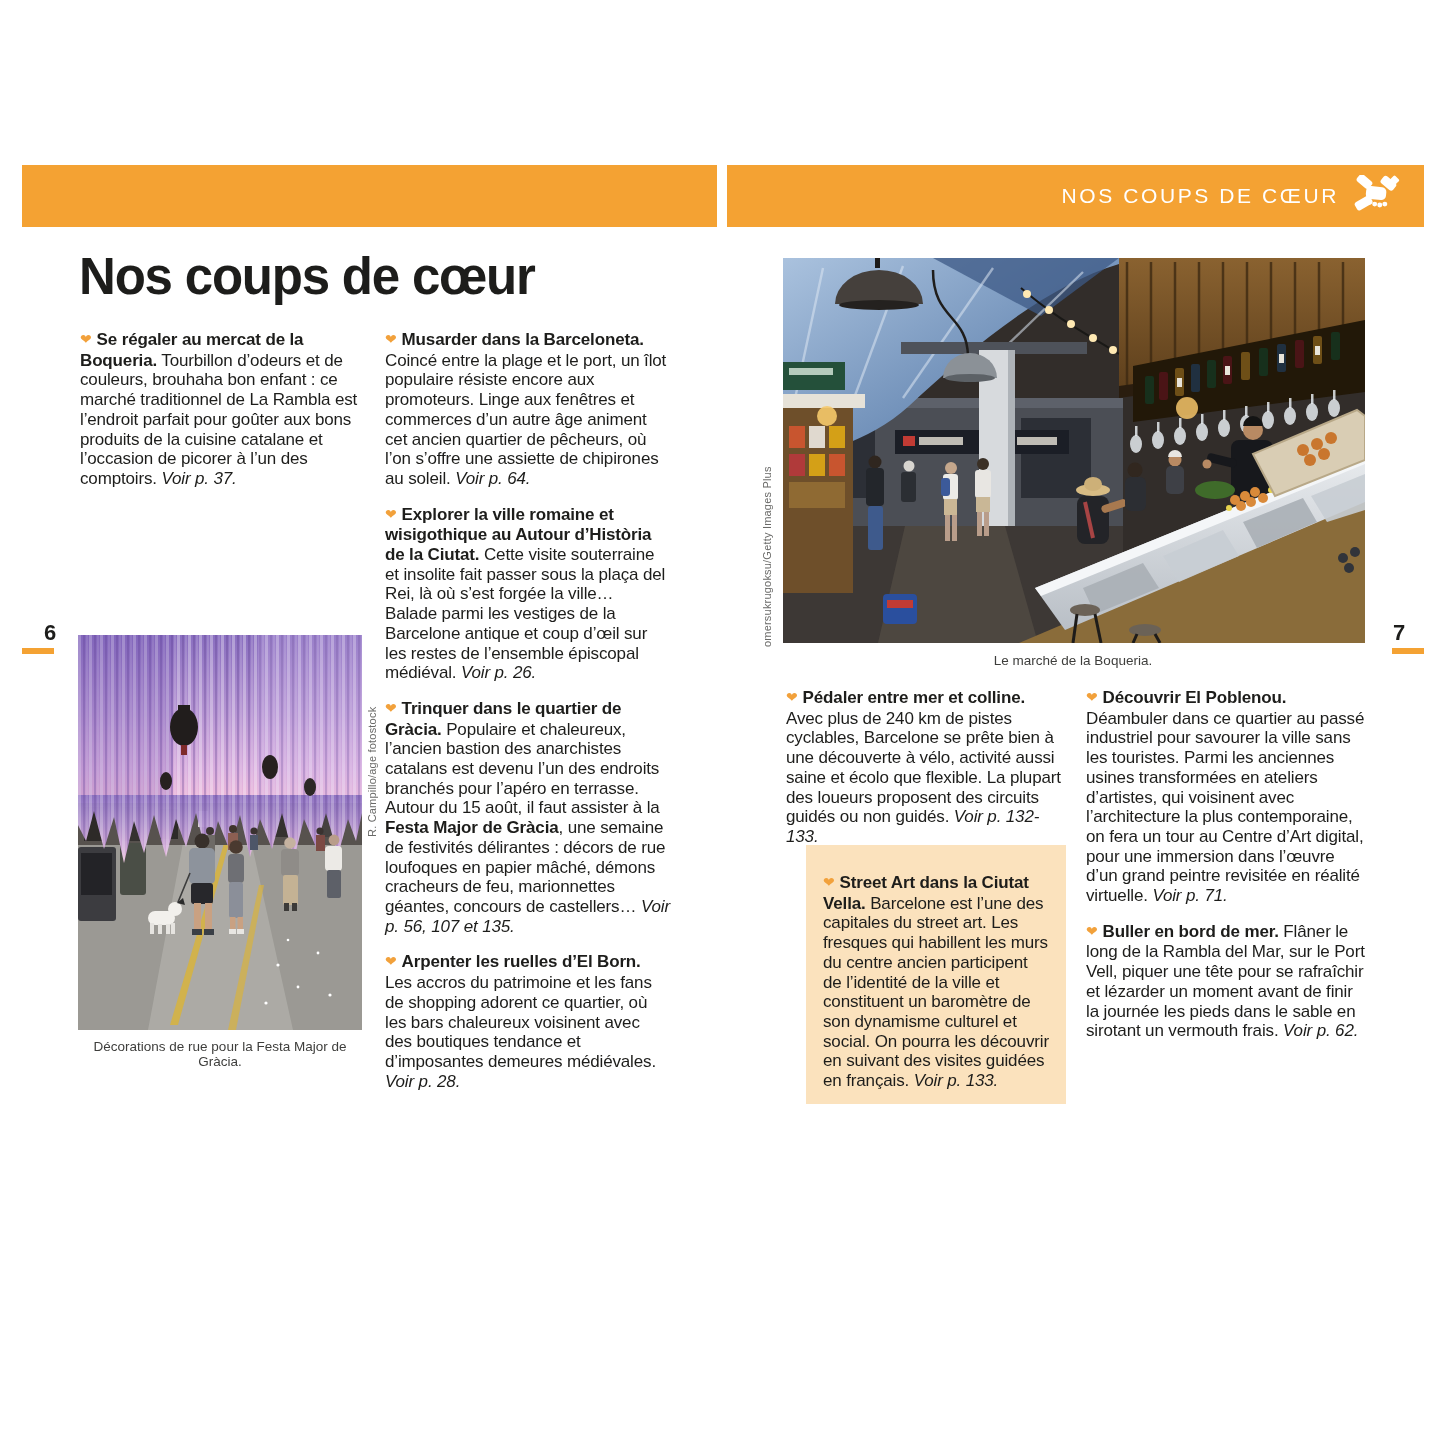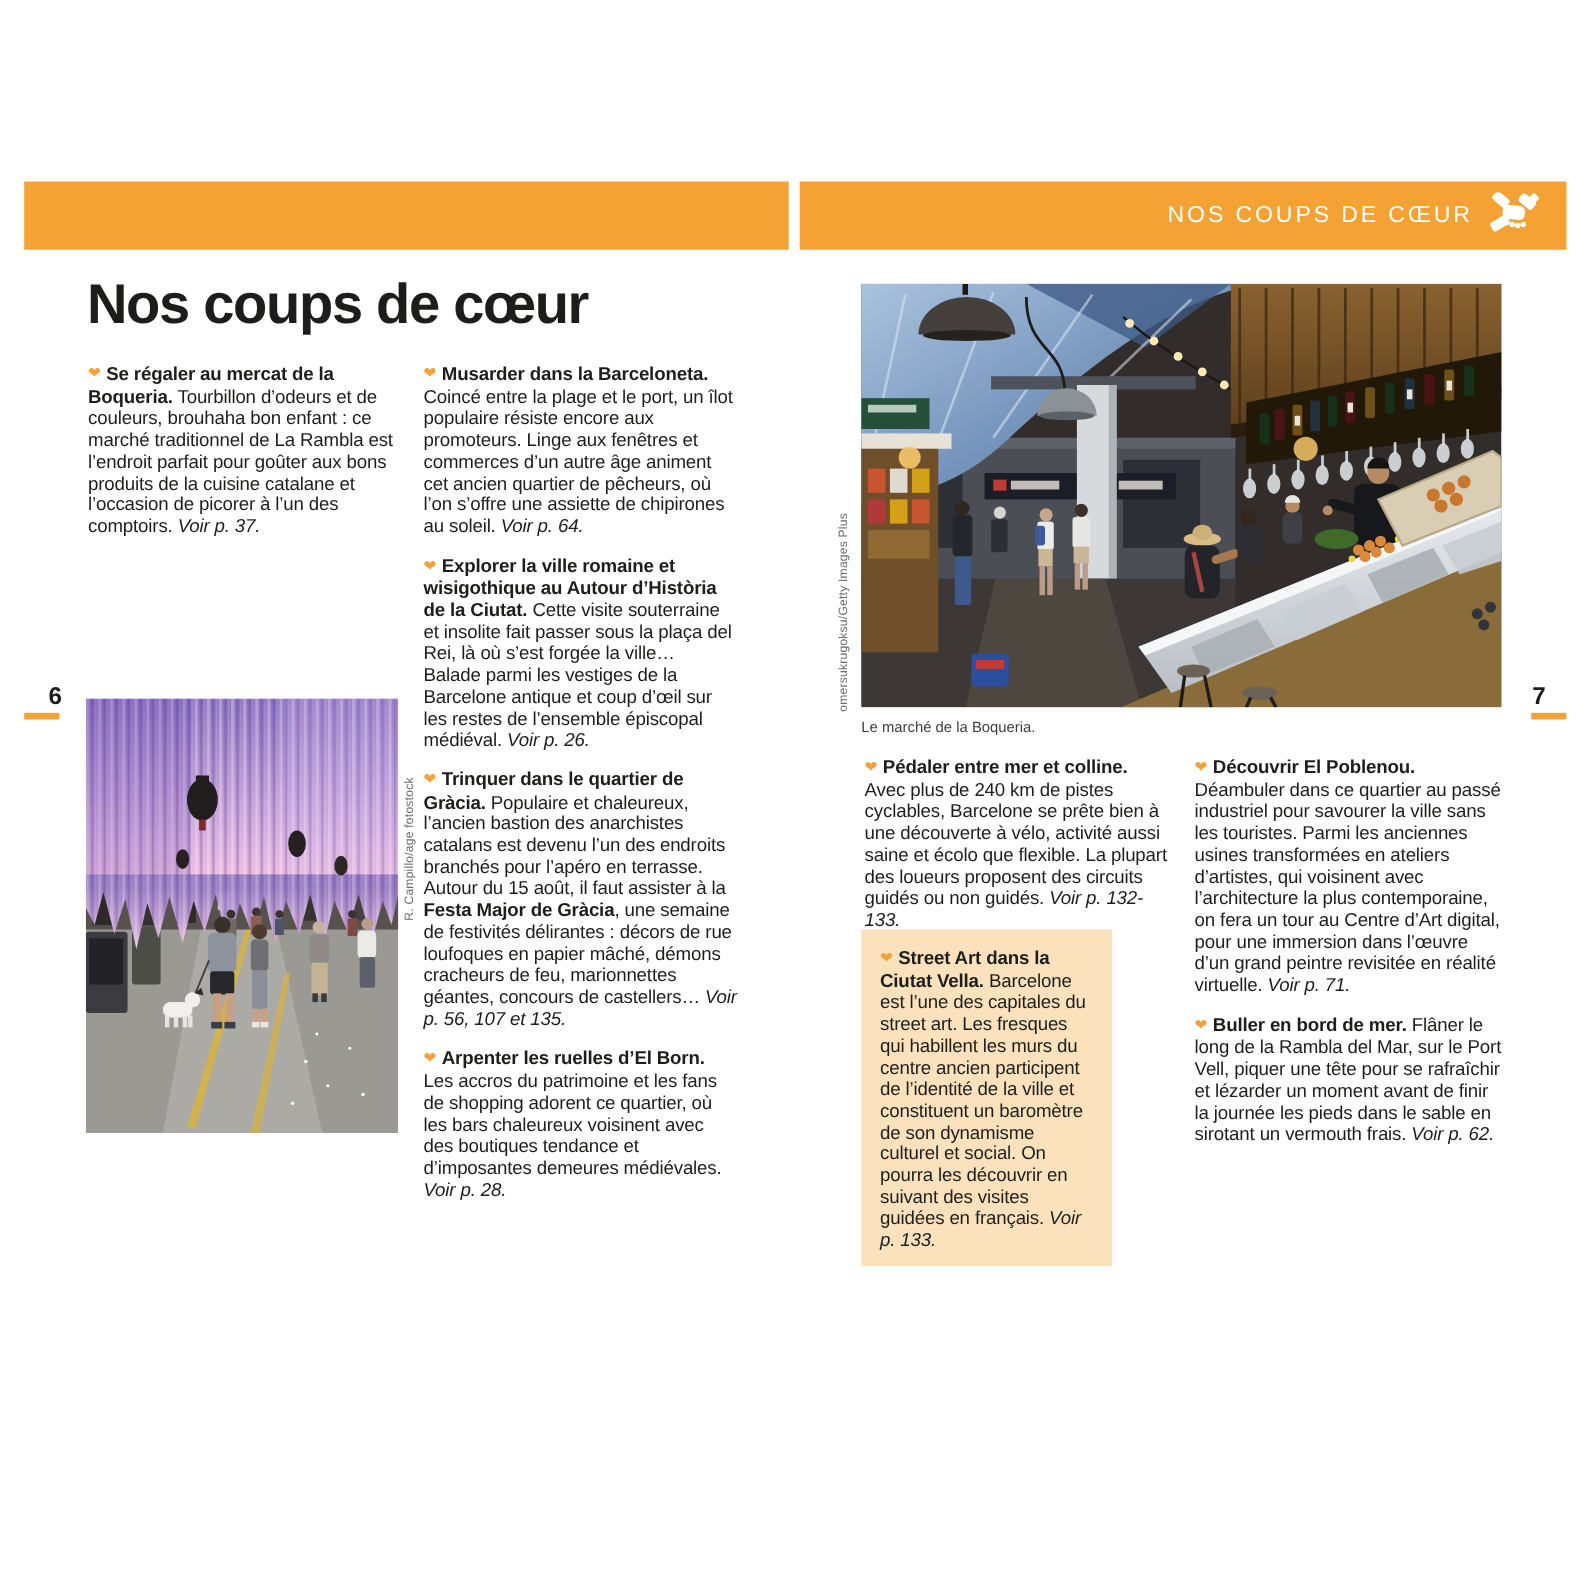--- a/index.html
+++ b/index.html
@@ -13,32 +13,32 @@
   .page-title{position:absolute;left:79px;top:247px;font-size:51px;font-weight:700;letter-spacing:-1.2px}
   .col{position:absolute;width:285px;font-size:17px;line-height:19.7px;letter-spacing:-0.15px}
   .col p{margin:0 0 16px}
   .heart{color:#F2A13B;font-size:14px;margin-right:5px;position:relative;top:-1px}
   .voir{font-style:italic}
   .it{}
   .c1l{left:80px;top:330px;width:283px}
   .c2l{left:385px;top:330px;width:285px}
   .c1r{left:786px;top:688px;width:276px}
   .c2r{left:1086px;top:688px;width:283px}
-  .hl-box{position:absolute;left:783px;top:845px;width:228px;box-sizing:border-box;
-          padding:16px 17px 13px;background:#FBE2BD;font-size:17px;line-height:19.7px;letter-spacing:-0.15px}
+  .hl-box{position:absolute;left:806px;top:845px;width:260px;box-sizing:border-box;
+          padding:28px 17px 13px;background:#FBE2BD;font-size:17px;line-height:19.7px;letter-spacing:-0.15px}
   .photoL{position:absolute;left:78px;top:635px;width:284px;height:395px}
   .photoR{position:absolute;left:783px;top:258px;width:582px;height:385px}
   .photoL svg,.photoR svg{display:block}
   .credit{position:absolute;font-size:11px;color:#6a6a68;writing-mode:vertical-rl;
           transform:rotate(180deg);letter-spacing:.2px;white-space:nowrap}
   .creditL{left:366px;top:637px;height:200px}
   .creditR{left:761px;top:452px;height:195px}
   .caption{position:absolute;font-size:13.5px;color:#3e3e3c}
   .capL{left:78px;top:1039px;width:284px;text-align:center}
-  .capR{left:783px;top:653px;width:580px;text-align:left}
+  .capR{left:783px;top:653px;width:580px;text-align:center}
   .pageno{position:absolute;font-size:22px;font-weight:700;color:#1d1d1b}
   .no6{left:44px;top:620px}
   .no7{left:1393px;top:620px}
   .ptab{position:absolute;top:648px;width:32px;height:6px;background:var(--orange)}
   .tab6{left:22px}
   .tab7{left:1392px}
 </style>
 </head>
 <body>
 
@@ -180,20 +180,21 @@
 
       <circle cx="200" cy="330" r="1.6" fill="#fff"></circle>
         <circle cx="220" cy="352" r="1.4" fill="#fff"></circle>
       <circle cx="188" cy="368" r="1.6" fill="#fff"></circle>
         <circle cx="240" cy="318" r="1.4" fill="#fff"></circle>
       <circle cx="252" cy="360" r="1.6" fill="#fff"></circle>
         <circle cx="210" cy="305" r="1.3" fill="#fff"></circle>
     </svg>
   </div>
   <div class="credit creditL">R. Campillo/age fotostock</div>
+  <div class="caption capL">Décorations de rue pour la Festa Major de Gràcia.</div>
 
   <div class="pageno no6">6</div>
   <div class="ptab tab6"></div>
 
   <div class="photoR">
     <svg width="582" height="385" viewBox="0 0 582 385">
       <defs>
         <linearGradient id="blueG" x1="0" y1="0" x2="1" y2="1">
           <stop offset="0" stop-color="#aac2de"></stop>
             <stop offset="0.6" stop-color="#6f8fb8"></stop>

